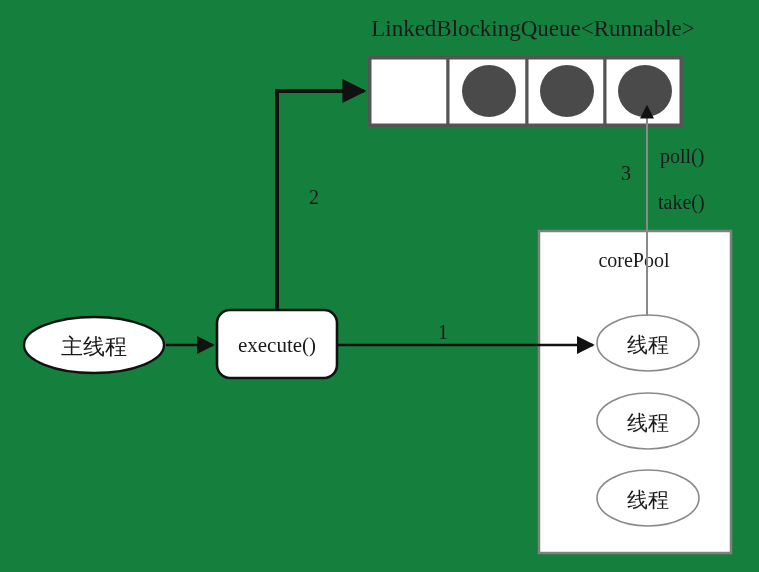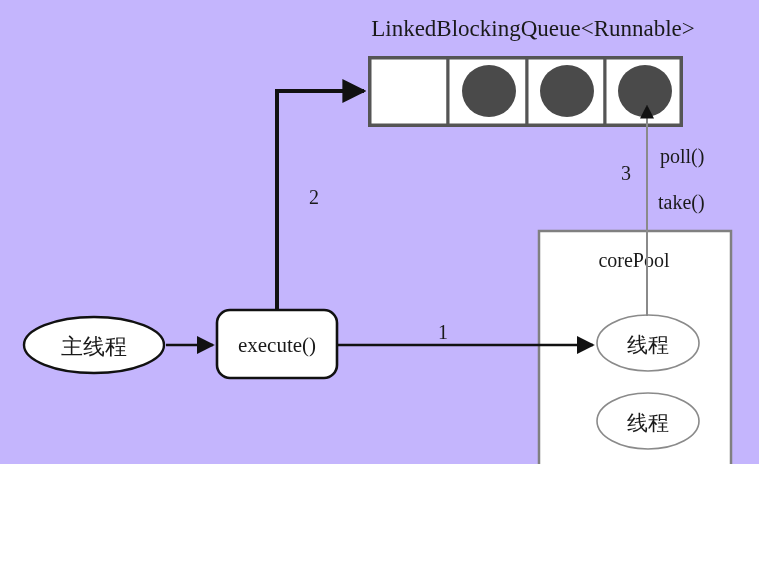--- a/index.html
+++ b/index.html
@@ -6,22 +6,22 @@
     margin: 0;
     padding: 0;
     background: #ffffff;
   }
   body {
     font-family: "Liberation Serif", "DejaVu Serif", serif;
   }
   #diagram-root {
     position: relative;
     width: 759px;
-    height: 464px;
-    background: #c4b5fd;
+    height: 572px;
+    background: #15803d;
     overflow: hidden;
   }
   #diagram-svg {
     position: absolute;
     left: 0;
     top: 0;
     width: 759px;
     height: 572px;
   }
   .svg-label {

